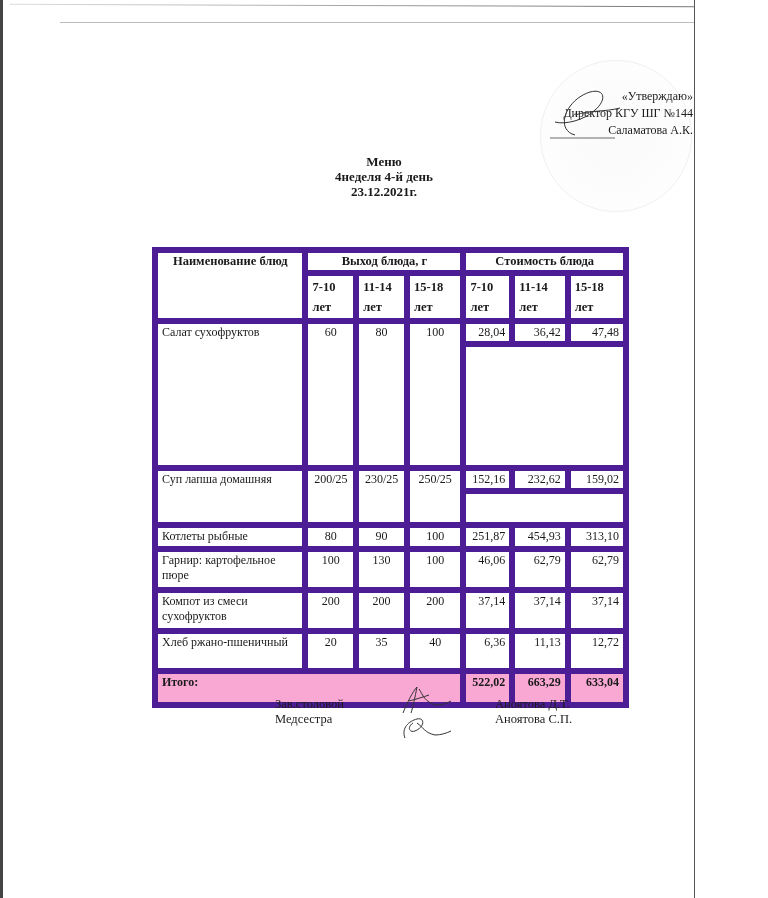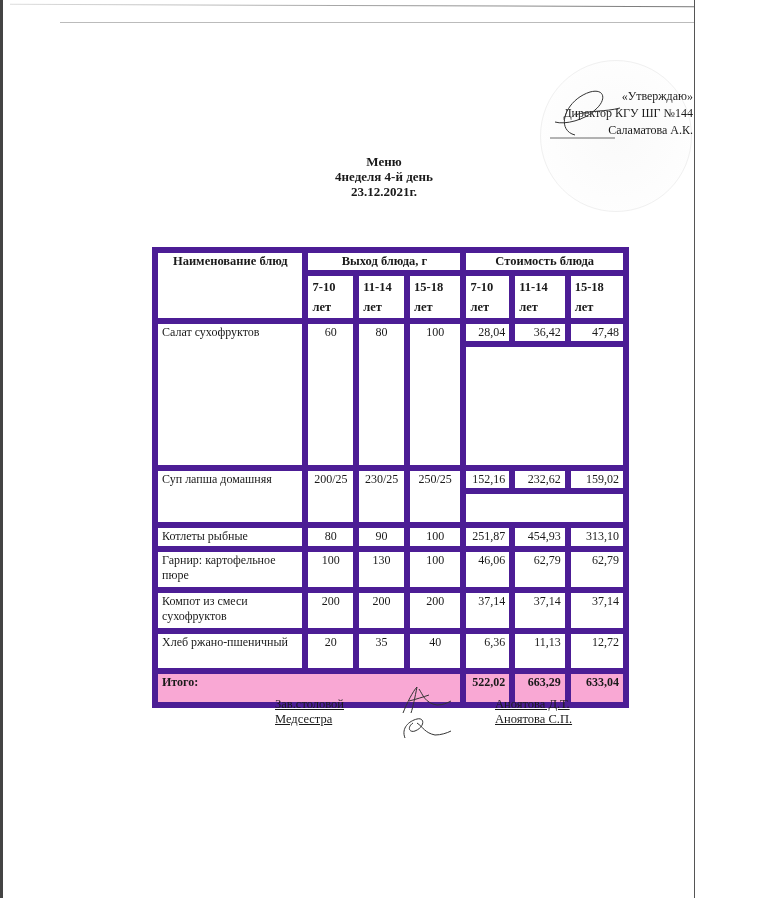--- a/index.html
+++ b/index.html
@@ -17,21 +17,21 @@
   .title { position:absolute; left:0; width:768px; top:154px; text-align:center; font-weight:bold;
            font-size:13px; line-height:15px; }
   table.menu { position:absolute; left:152px; top:247px; width:477px; border-collapse:collapse;
                font-size:12px; }
   table.menu td, table.menu th { border:6px solid #4c1d95; padding:1px 4px; vertical-align:top; }
   table.menu th { font-weight:bold; font-size:12.5px; }
   .num { text-align:center; }
   .cost { text-align:right; }
   .hdr-age { text-align:left; line-height:20px; }
   .total td { background:#f9a8d4; font-weight:bold; height:26px; vertical-align:middle; }
-  .footer { position:absolute; top:697px; font-size:12.5px; line-height:15px;text-decoration:underline; }
+  .footer { position:absolute; top:697px; font-size:12.5px; line-height:15px; }
   .sig { position:absolute; }
 </style>
 </head>
 <body>
 
 <div class="left-edge"></div>
 <div class="right-edge"></div>
 <div class="top-line1"></div>
 <div class="top-line2"></div>
 <div class="stamp"></div>

